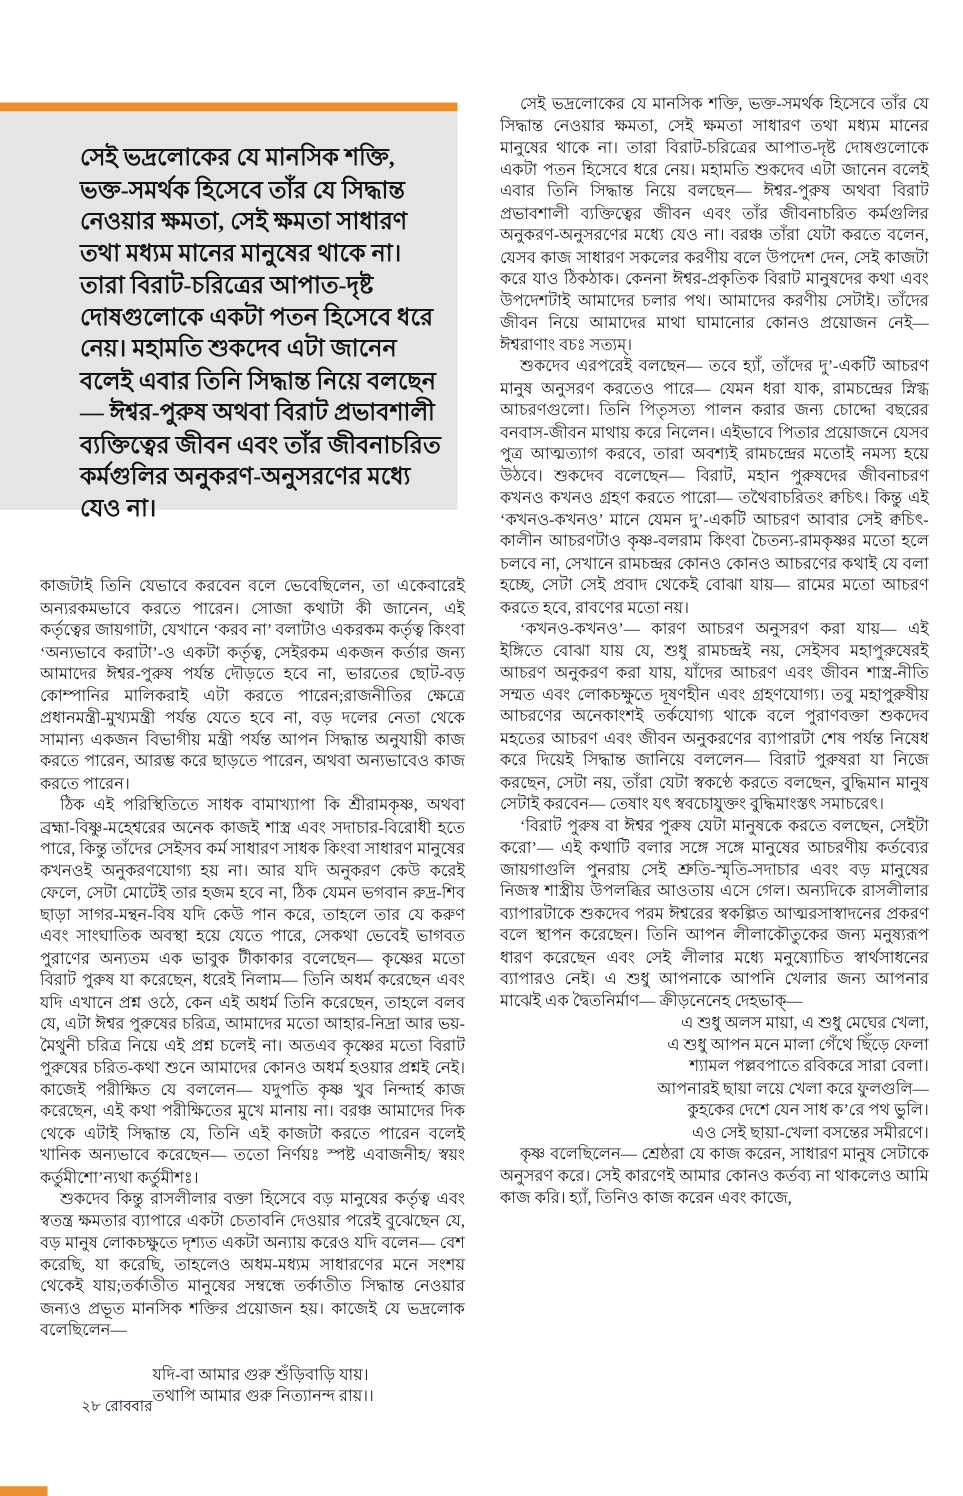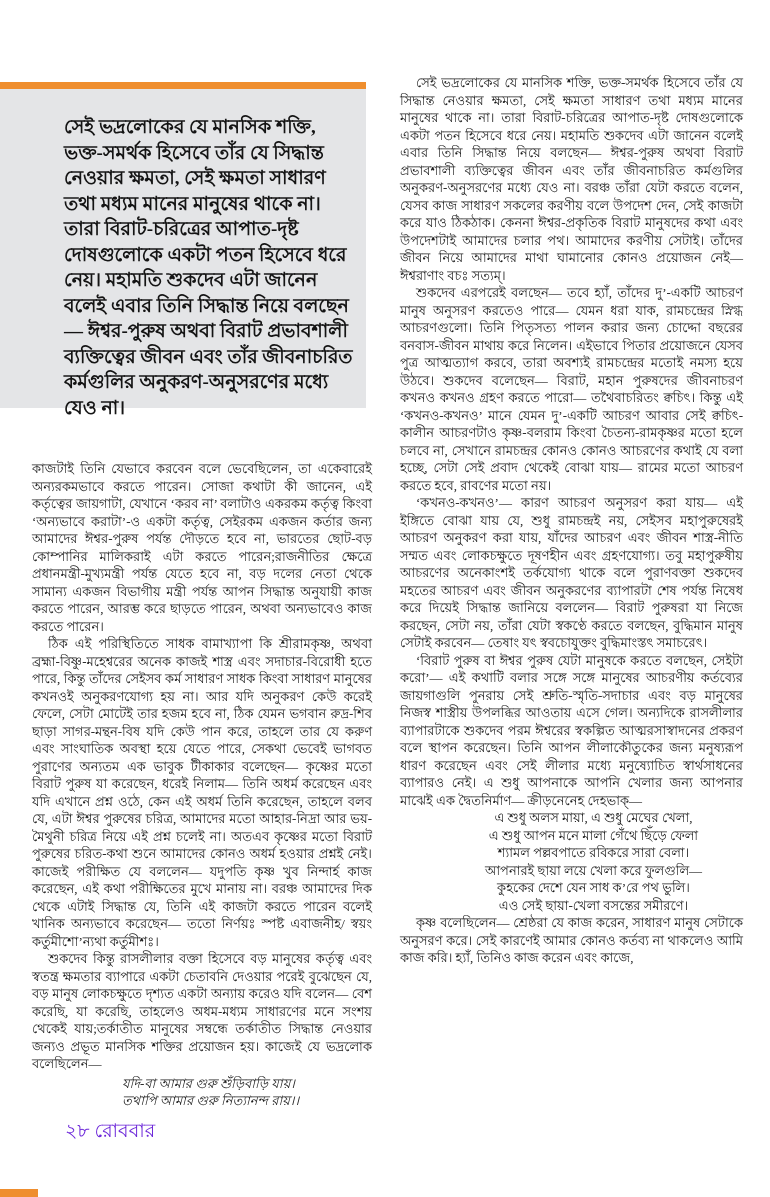--- a/index.html
+++ b/index.html
@@ -38,30 +38,30 @@
     position: absolute;
     box-sizing: border-box;
     font-size: 13px;
     line-height: 17.5px;
     text-align: justify;
   }
   .left-column  { left: 32px;  top: 460px; width: 340px; }
   .right-column { left: 400px; top: 74px;  width: 343px; }
   .column p { margin: 0; }
   .column p.indent { text-indent: 16px; }
-  .verse-block { margin-top: 2px; font-style: italic; }
+  .verse-block { margin-top: 18px; }
   .verse-line { text-align: left; padding-left: 90px; }
   .poem-block { margin: 0; }
-  .poem-line { text-align: center; padding-left: 44px; }
+  .poem-line { text-align: right; padding-left: 44px; }
   .closing { margin-top: 17px; }
   .page-footer {
     position: absolute;
     left: 65px; top: 1116px;
-    font-size: 19px;
-    color: #6d28d9;
+    font-size: 12px;
+    color: #0f172a;
   }
   .accent-bar-bottom {
     position: absolute;
     left: 0; top: 1189px;
     width: 38px; height: 8px;
     background: #ef8e2e;
   }
 </style>
 </head>
 <body>

